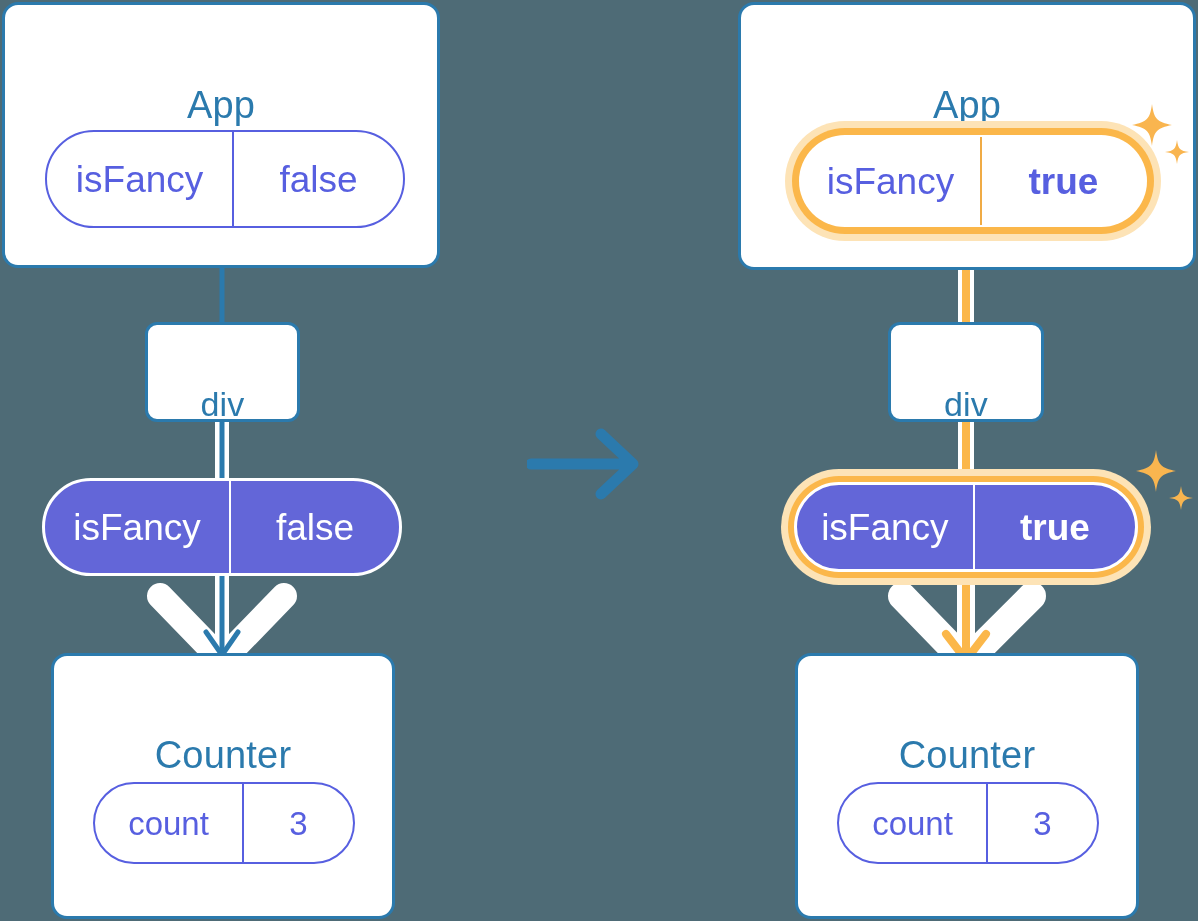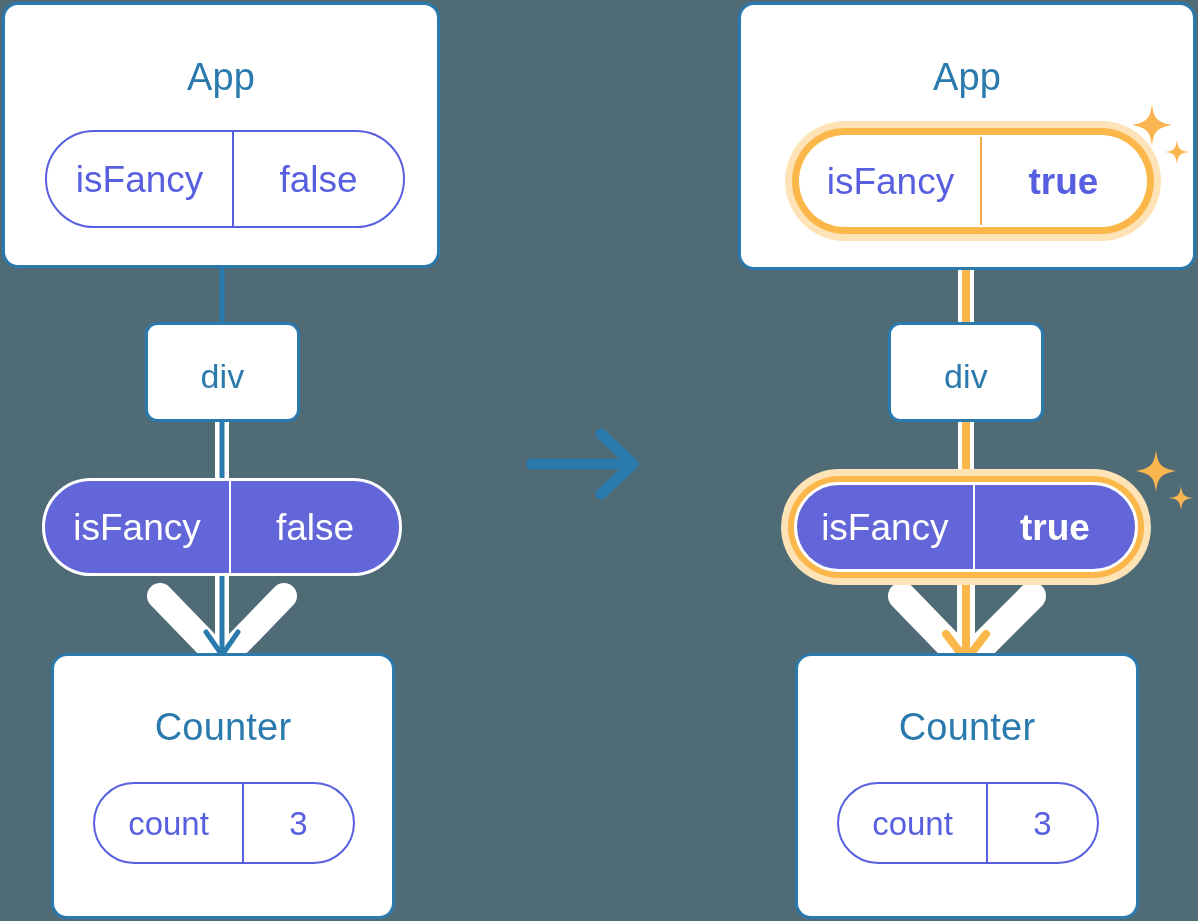--- a/index.html
+++ b/index.html
@@ -31,20 +31,21 @@
   .card-title {
     position: absolute;
     left: 0;
     right: 0;
     text-align: center;
     color: #2b7aad;
     font-size: 38px;
     line-height: 1;
     letter-spacing: .2px;
     white-space: nowrap;
+    margin-top: 28px;
   }
 
   
   .pill {
     position: absolute;
     box-sizing: border-box;
     display: flex;
     align-items: stretch;
     border-radius: 999px;
     overflow: hidden;

